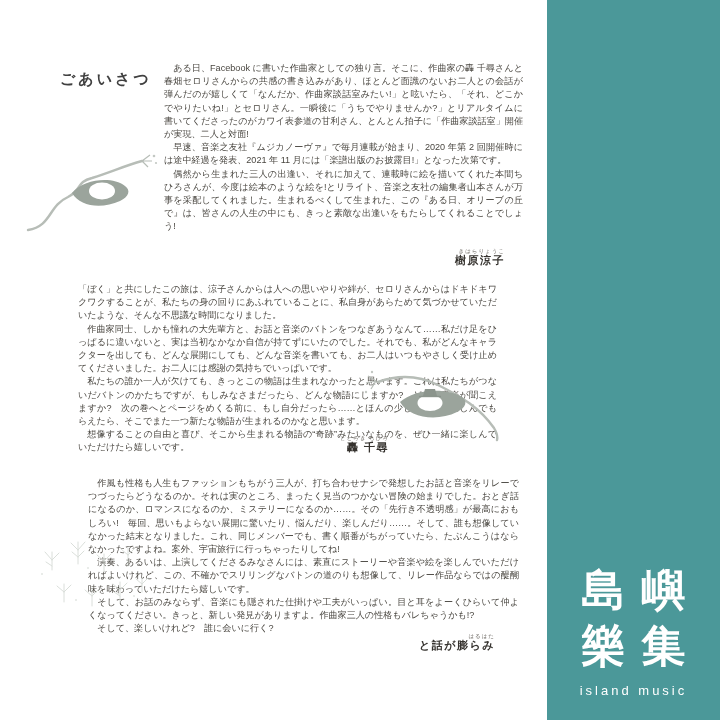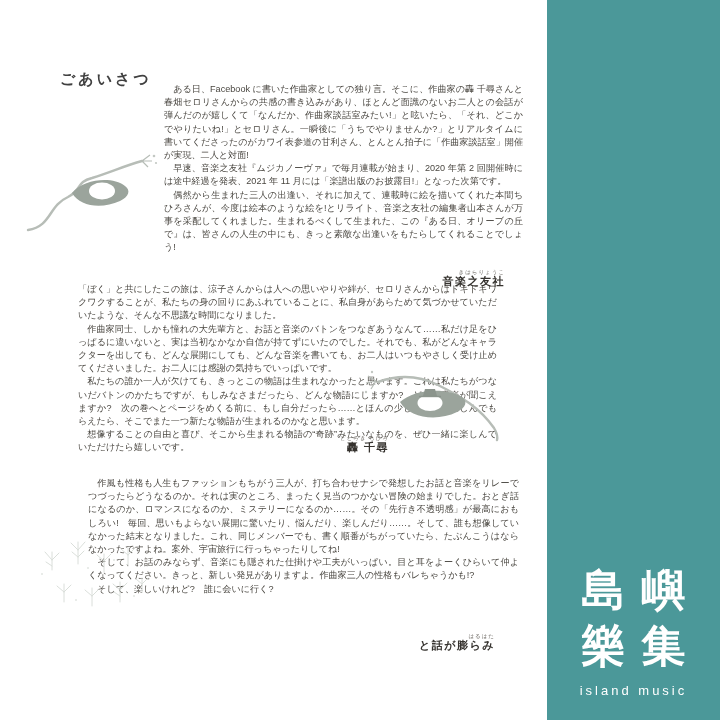--- a/index.html
+++ b/index.html
@@ -12,21 +12,21 @@
   .page-heading{
     position:absolute;left:60px;top:70px;
     font-size:15px;font-weight:bold;letter-spacing:3px;color:#404040;
   }
   
   .text-block{
     position:absolute;color:#4a4741;
     font-size:9.1px;line-height:13.2px;text-align:justify;
   }
   .text-block p{margin:0;}
-  #section-1{left:164px;top:62px;width:359px;height:215px;margin-top:21px;}
+  #section-1{left:164px;top:62px;width:359px;height:215px;}
   #section-2{left:57px;top:283px;width:419px;height:190px;margin-left:21px;}
   #section-3{left:88px;top:477px;width:431px;height:200px;}
   
   .signature{position:absolute;text-align:right;line-height:1.1;}
   #signature-1{right:18px;top:186px;}
   #signature-2{right:108px;top:152px;}
   #signature-3{right:24px;top:156px;}
   .sig-furigana{display:block;font-size:5.5px;letter-spacing:1px;color:#6a6660;}
   .sig-name{font-size:11px;font-weight:bold;letter-spacing:1.5px;color:#35322e;}
   
@@ -56,37 +56,38 @@
 <body>
 
 <div class="page-heading">ごあいさつ</div>
 
 <div id="section-1" class="text-block">
   <p>　ある日、Facebook に書いた作曲家としての独り言。そこに、作曲家の轟 千尋さんと春畑セロリさんからの共感の書き込みがあり、ほとんど面識のないお二人との会話が弾んだのが嬉しくて「なんだか、作曲家談話室みたい!」と呟いたら、「それ、どこかでやりたいね!」とセロリさん。一瞬後に「うちでやりませんか?」とリアルタイムに書いてくださったのがカワイ表参道の甘利さん、とんとん拍子に「作曲家談話室」開催が実現、二人と対面!</p>
   <p>　早速、音楽之友社『ムジカノーヴァ』で毎月連載が始まり、2020 年第 2 回開催時には途中経過を発表、2021 年 11 月には「楽譜出版のお披露目!」となった次第です。</p>
   <p>　偶然から生まれた三人の出逢い、それに加えて、連載時に絵を描いてくれた本間ちひろさんが、今度は絵本のような絵を!とリライト、音楽之友社の編集者山本さんが万事を采配してくれました。生まれるべくして生まれた、この『ある日、オリーブの丘で』は、皆さんの人生の中にも、きっと素敵な出逢いをもたらしてくれることでしょう!</p>
   <div id="signature-1" class="signature">
     <span class="sig-furigana">きはらりょうこ</span>
-    <span class="sig-name">音楽之友社</span>
+    <span class="sig-name">樹原涼子</span>
   </div>
 </div>
 
 <div id="section-2" class="text-block">
   <p>「ぼく」と共にしたこの旅は、涼子さんからは人への思いやりや絆が、セロリさんからはドキドキワクワクすることが、私たちの身の回りにあふれていることに、私自身があらためて気づかせていただいたような、そんな不思議な時間になりました。</p>
   <p>　作曲家同士、しかも憧れの大先輩方と、お話と音楽のバトンをつなぎあうなんて……私だけ足をひっぱるに違いないと、実は当初なかなか自信が持てずにいたのでした。それでも、私がどんなキャラクターを出しても、どんな展開にしても、どんな音楽を書いても、お二人はいつもやさしく受け止めてくださいました。お二人には感謝の気持ちでいっぱいです。</p>
   <p>　私たちの誰か一人が欠けても、きっとこの物語は生まれなかったと思います。これは私たちがつないだバトンのかたちですが、もしみなさまだったら、どんな物語にしますか?　どんな音楽が聞こえますか?　次の巻へとページをめくる前に、もし自分だったら……とほんの少し想像して楽しんでもらえたら、そこでまた一つ新たな物語が生まれるのかなと思います。</p>
   <p>　想像することの自由と喜び、そこから生まれる物語の“奇跡”みたいなものを、ぜひ一緒に楽しんでいただけたら嬉しいです。</p>
   <div id="signature-2" class="signature">
     <span class="sig-furigana">とどろき ちひろ</span>
     <span class="sig-name">轟 千尋</span>
   </div>
 </div>
 
 <div id="section-3" class="text-block">
   <p>　作風も性格も人生もファッションもちがう三人が、打ち合わせナシで発想したお話と音楽をリレーでつづったらどうなるのか。それは実のところ、まったく見当のつかない冒険の始まりでした。おとぎ話になるのか、ロマンスになるのか、ミステリーになるのか……。その「先行き不透明感」が最高におもしろい!　毎回、思いもよらない展開に驚いたり、悩んだり、楽しんだり……。そして、誰も想像していなかった結末となりました。これ、同じメンバーでも、書く順番がちがっていたら、たぶんこうはならなかったですよね。案外、宇宙旅行に行っちゃったりしてね!</p>
+  <p>　演奏、あるいは、上演してくださるみなさんには、素直にストーリーや音楽や絵を楽しんでいただければよいけれど、この、不確かでスリリングなバトンの道のりも想像して、リレー作品ならではの醍醐味を味わっていただけたら嬉しいです。</p>
   <p>　そして、お話のみならず、音楽にも隠された仕掛けや工夫がいっぱい。目と耳をよーくひらいて仲よくなってください。きっと、新しい発見がありますよ。作曲家三人の性格もバレちゃうかも!?</p>
   <p>　そして、楽しいけれど?　誰に会いに行く?</p>
   <div id="signature-3" class="signature">
     <span class="sig-furigana">はるはた</span>
     <span class="sig-name">と話が膨らみ</span>
   </div>
 </div>
 
 <svg id="olive-sketch-left" class="sketch" width="140" height="85" viewBox="0 0 140 85">
   <path d="M6,78 C30,74 26,54 46,45 C60,38 54,30 70,26 C92,19 102,14 120,9" fill="none" stroke="#b7bdb7" stroke-width="2.4" stroke-linecap="round"></path>

